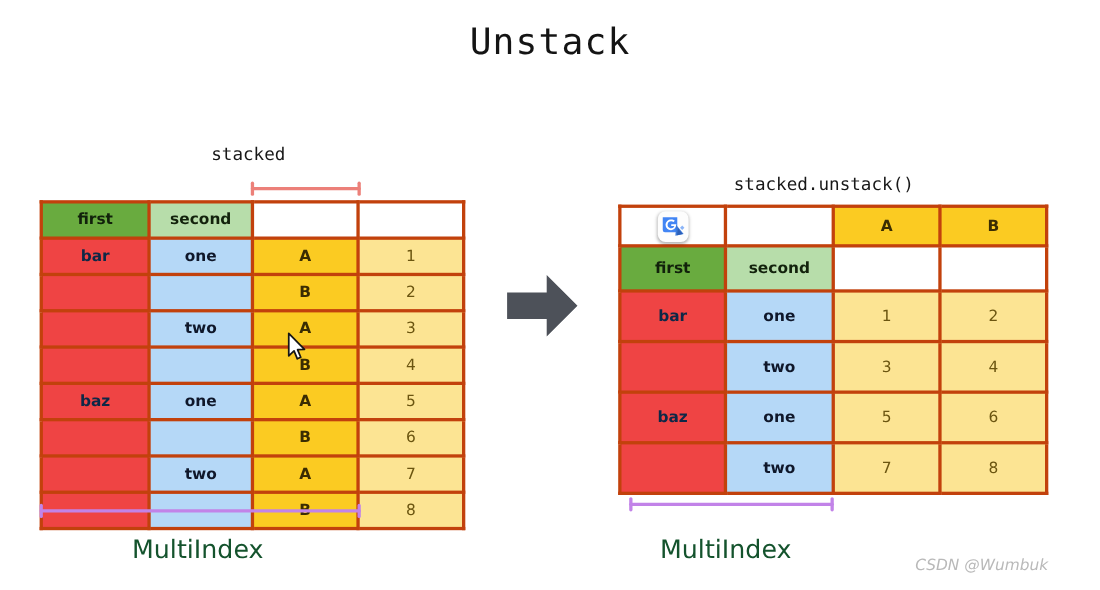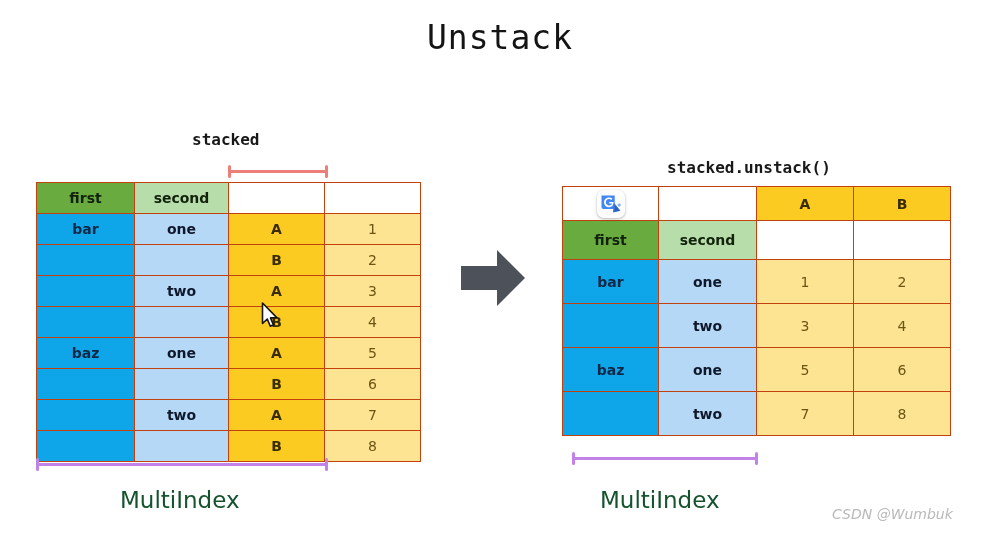--- a/index.html
+++ b/index.html
@@ -30,45 +30,44 @@
     color: #141414;
   }
 
   
   .panel-caption {
     position: absolute;
     font-family: "DejaVu Sans Mono", monospace;
     font-size: 16px;
     color: #181818;
     white-space: nowrap;
-    font-weight: bold;
   }
   #caption-left  { top: 130px; left: 192px; }
   #caption-right { top: 130px; left: 667px; margin-top: 28px; }
 
   
   .grid {
     position: absolute;
     border-collapse: collapse;
     table-layout: fixed;
     font-family: "DejaVu Sans", sans-serif;
   }
   .grid td {
-    border: 1px solid #c2410c;
+    border: 3px solid #c2410c;
     padding: 0;
     text-align: center;
     vertical-align: middle;
     font-size: 14px;
     line-height: 1;
   }
 
   
   .c-green   { background: #69ab3f; color: #11210b; font-weight: bold; }
   .c-lgreen  { background: #b7ddaa; color: #12220c; font-weight: bold; }
-  .c-blue    { background: #0ea5e9; color: #0d2847; font-weight: bold; }
+  .c-blue    { background: #ef4444; color: #0d2847; font-weight: bold; }
   .c-lblue   { background: #b5d8f7; color: #0f172a; font-weight: bold; margin-top: 28px; }
   .c-gold    { background: #fbcb22; color: #3a2c02; font-weight: bold; }
   .c-lyellow { background: #fce493; color: #6b5510; font-weight: normal; }
   .c-white   { background: #ffffff; }
 
   
   #table-stacked { top: 182px; left: 36px; }
   #table-stacked td { height: 30px; }
   #table-stacked .col-first  { width: 98px; }
   #table-stacked .col-second { width: 94px; }

